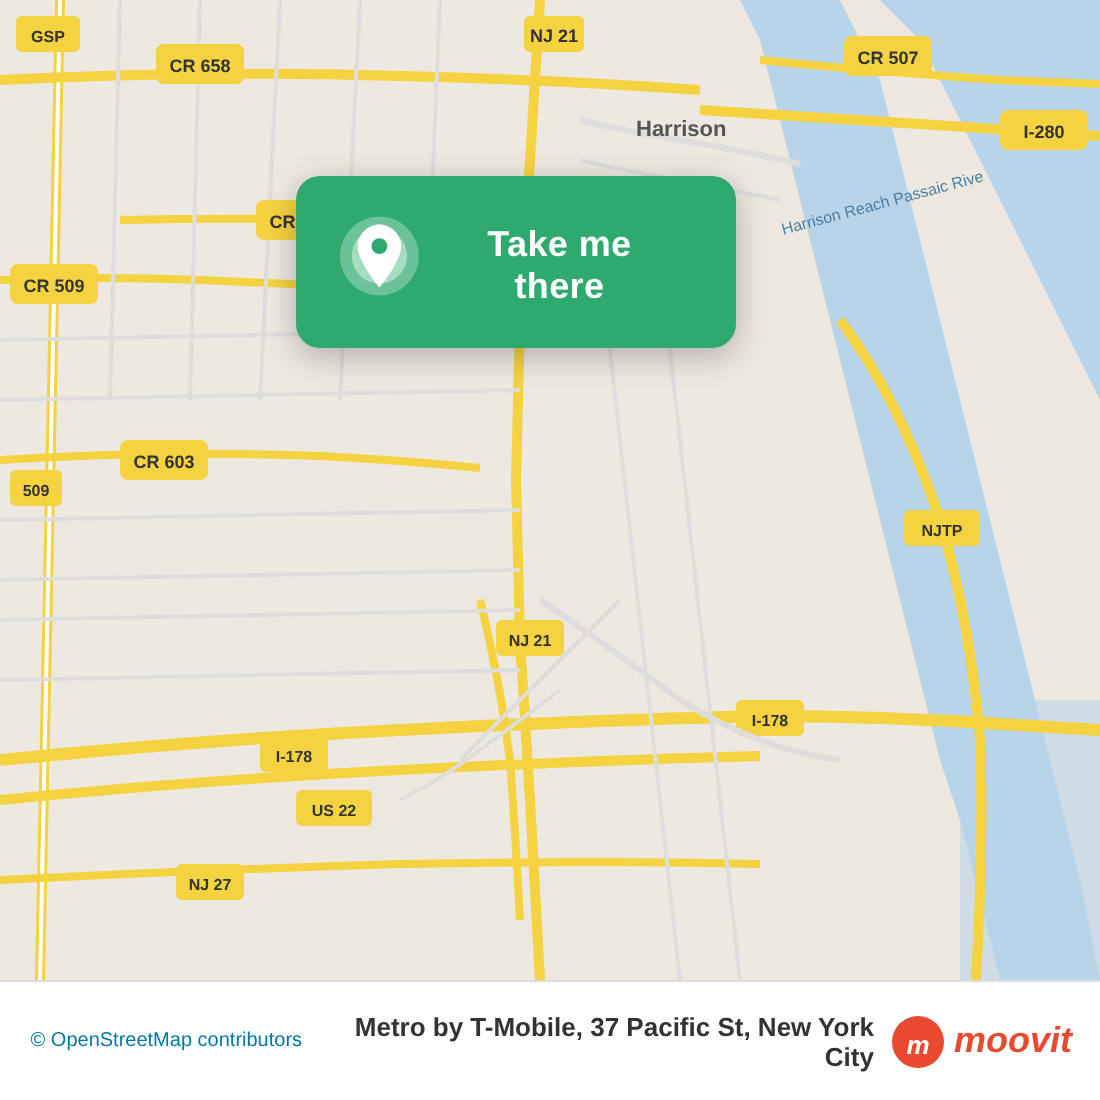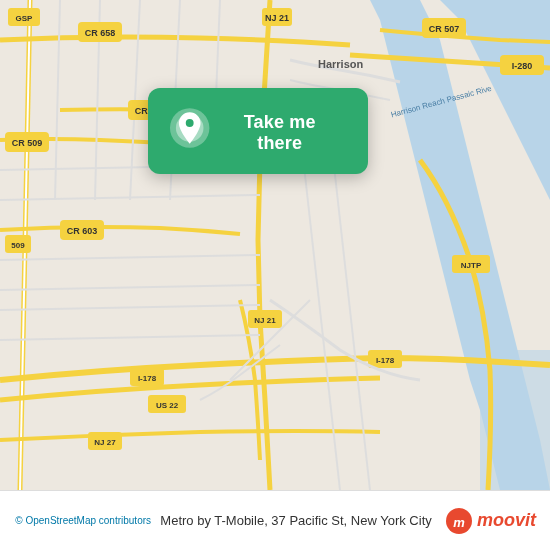--- a/index.html
+++ b/index.html
@@ -84,23 +84,23 @@
       text-align: center;
     }
 
     #attribution span {
       color: #0078a8;
     }
 
     #location-label {
       font-size: 13px;
       color: #333;
-      font-weight: 400;
+      font-weight: 700;
       flex: 2;
-      text-align: left;
+      text-align: right;
     }
 
     #moovit-logo {
       display: flex;
       align-items: center;
       gap: 4px;
       font-size: 18px;
       font-weight: 700;
       color: #e8492f;
       font-style: italic;

